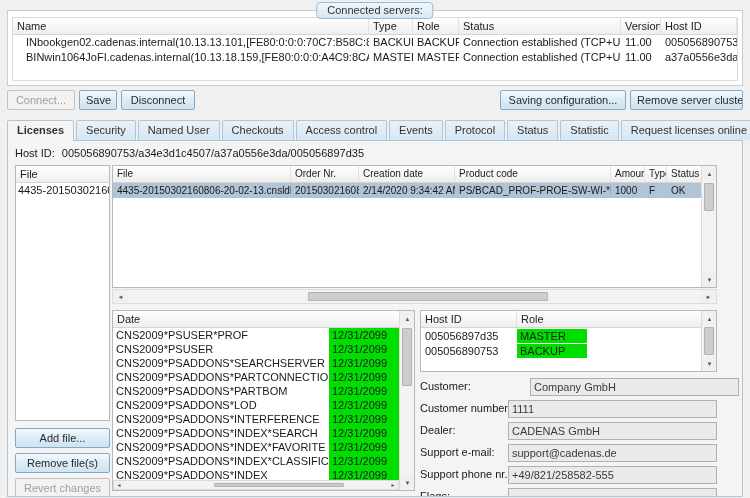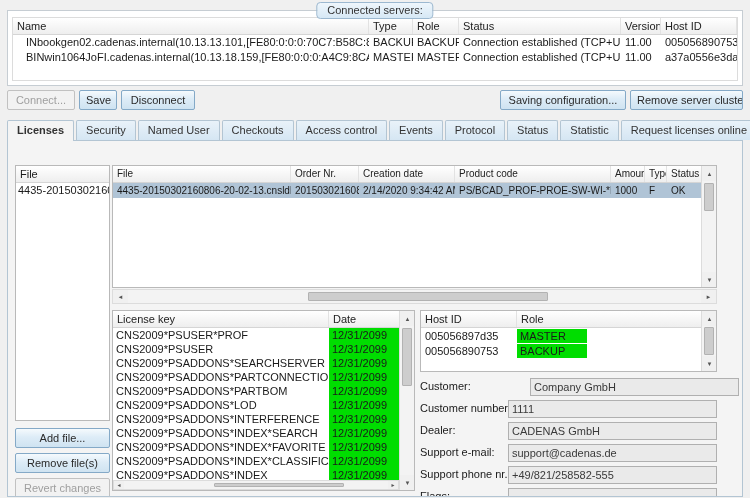--- a/index.html
+++ b/index.html
@@ -116,20 +116,24 @@
   <div class="tab">Access control</div>
   <div class="tab">Events</div>
   <div class="tab">Protocol</div>
   <div class="tab">Status</div>
   <div class="tab">Statistic</div>
   <div class="tab">Request licenses online</div>
 </div>
 
 <div class="panel">
 
+  <div class="hostline">
+    <span>Host ID:</span>
+    <span>005056890753/a34e3d1c4507/a37a0556e3da/005056897d35</span>
+  </div>
 
   <div class="filelist">
     <div class="list-header">File</div>
     <div class="file-item">4435-201503021608...</div>
   </div>
   <button class="btn panel-btn" style="top:287px">Add file...</button>
   <button class="btn panel-btn" style="top:312px">Remove file(s)</button>
   <button class="btn panel-btn disabled" style="top:337px">Revert changes</button>
 
   <div class="maintable">
@@ -163,21 +167,20 @@
   <div class="hsb mainhsb">
     <div class="sb-arrow">◄</div>
     <div class="sb-track">
         <div class="sb-thumb" style="left:180px;width:240px"></div>
       </div>
     <div class="sb-arrow">►</div>
   </div>
 
   <div class="licpanel">
     <div class="thead">
-      <div class="th l-key">License key</div>
       <div class="th l-date">Date</div>
     </div>
     <div class="lic-body">
 
         <div class="lic-row">
           <div class="lic-key">CNS2009*PSUSER*PROF</div>
           <div class="lic-date">12/31/2099</div>
         </div>
 
         <div class="lic-row">

